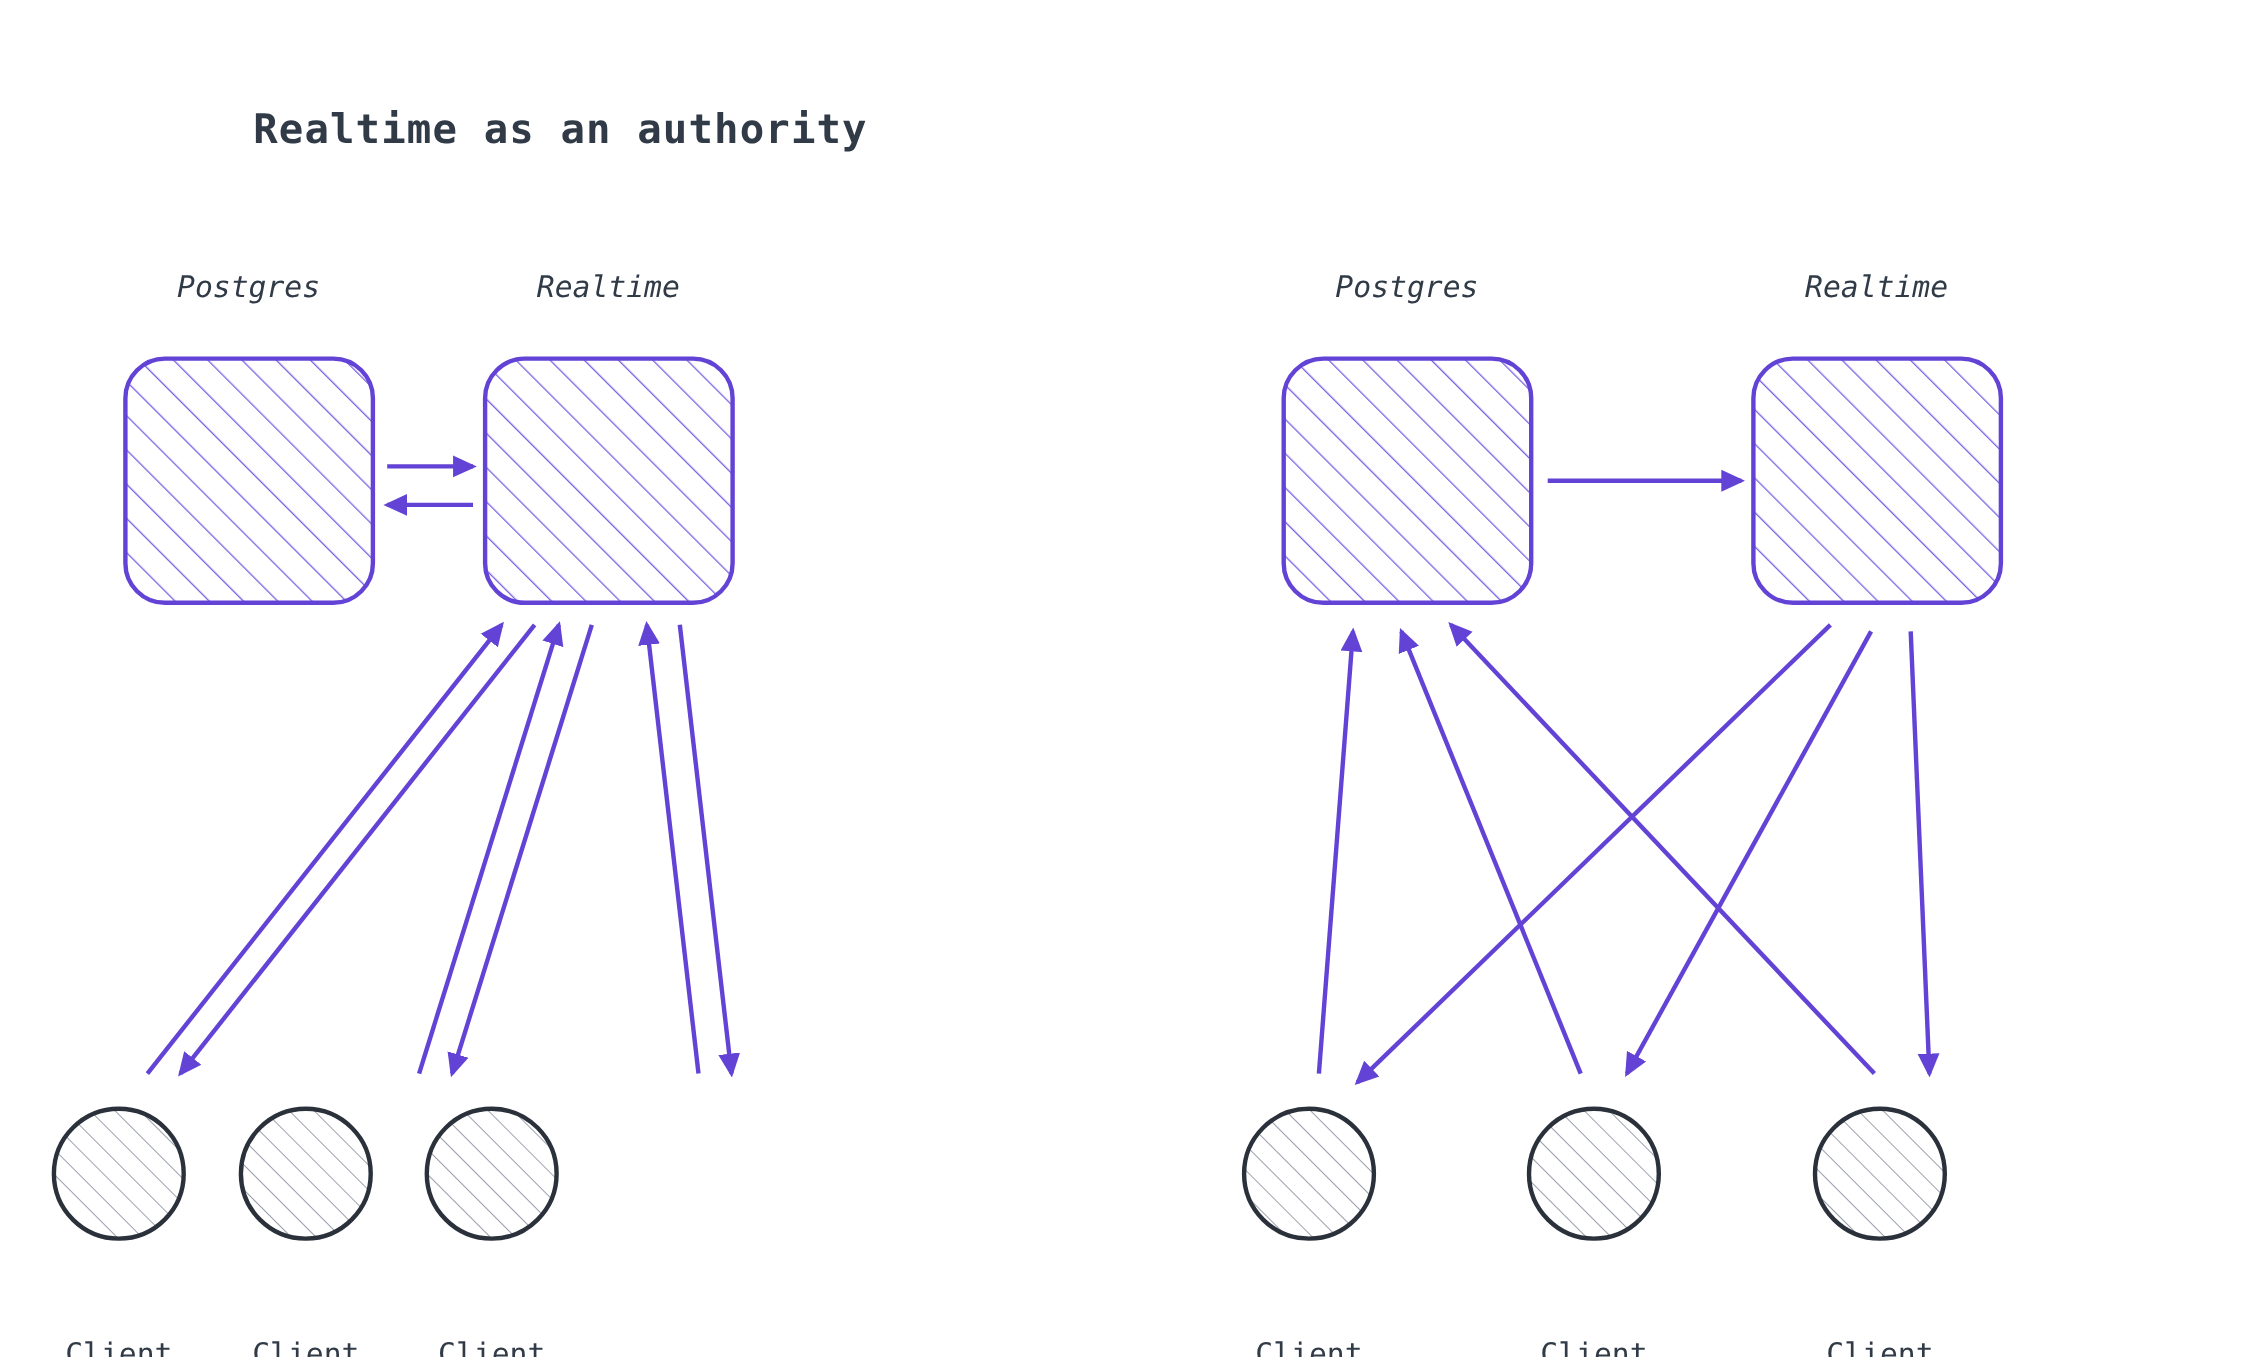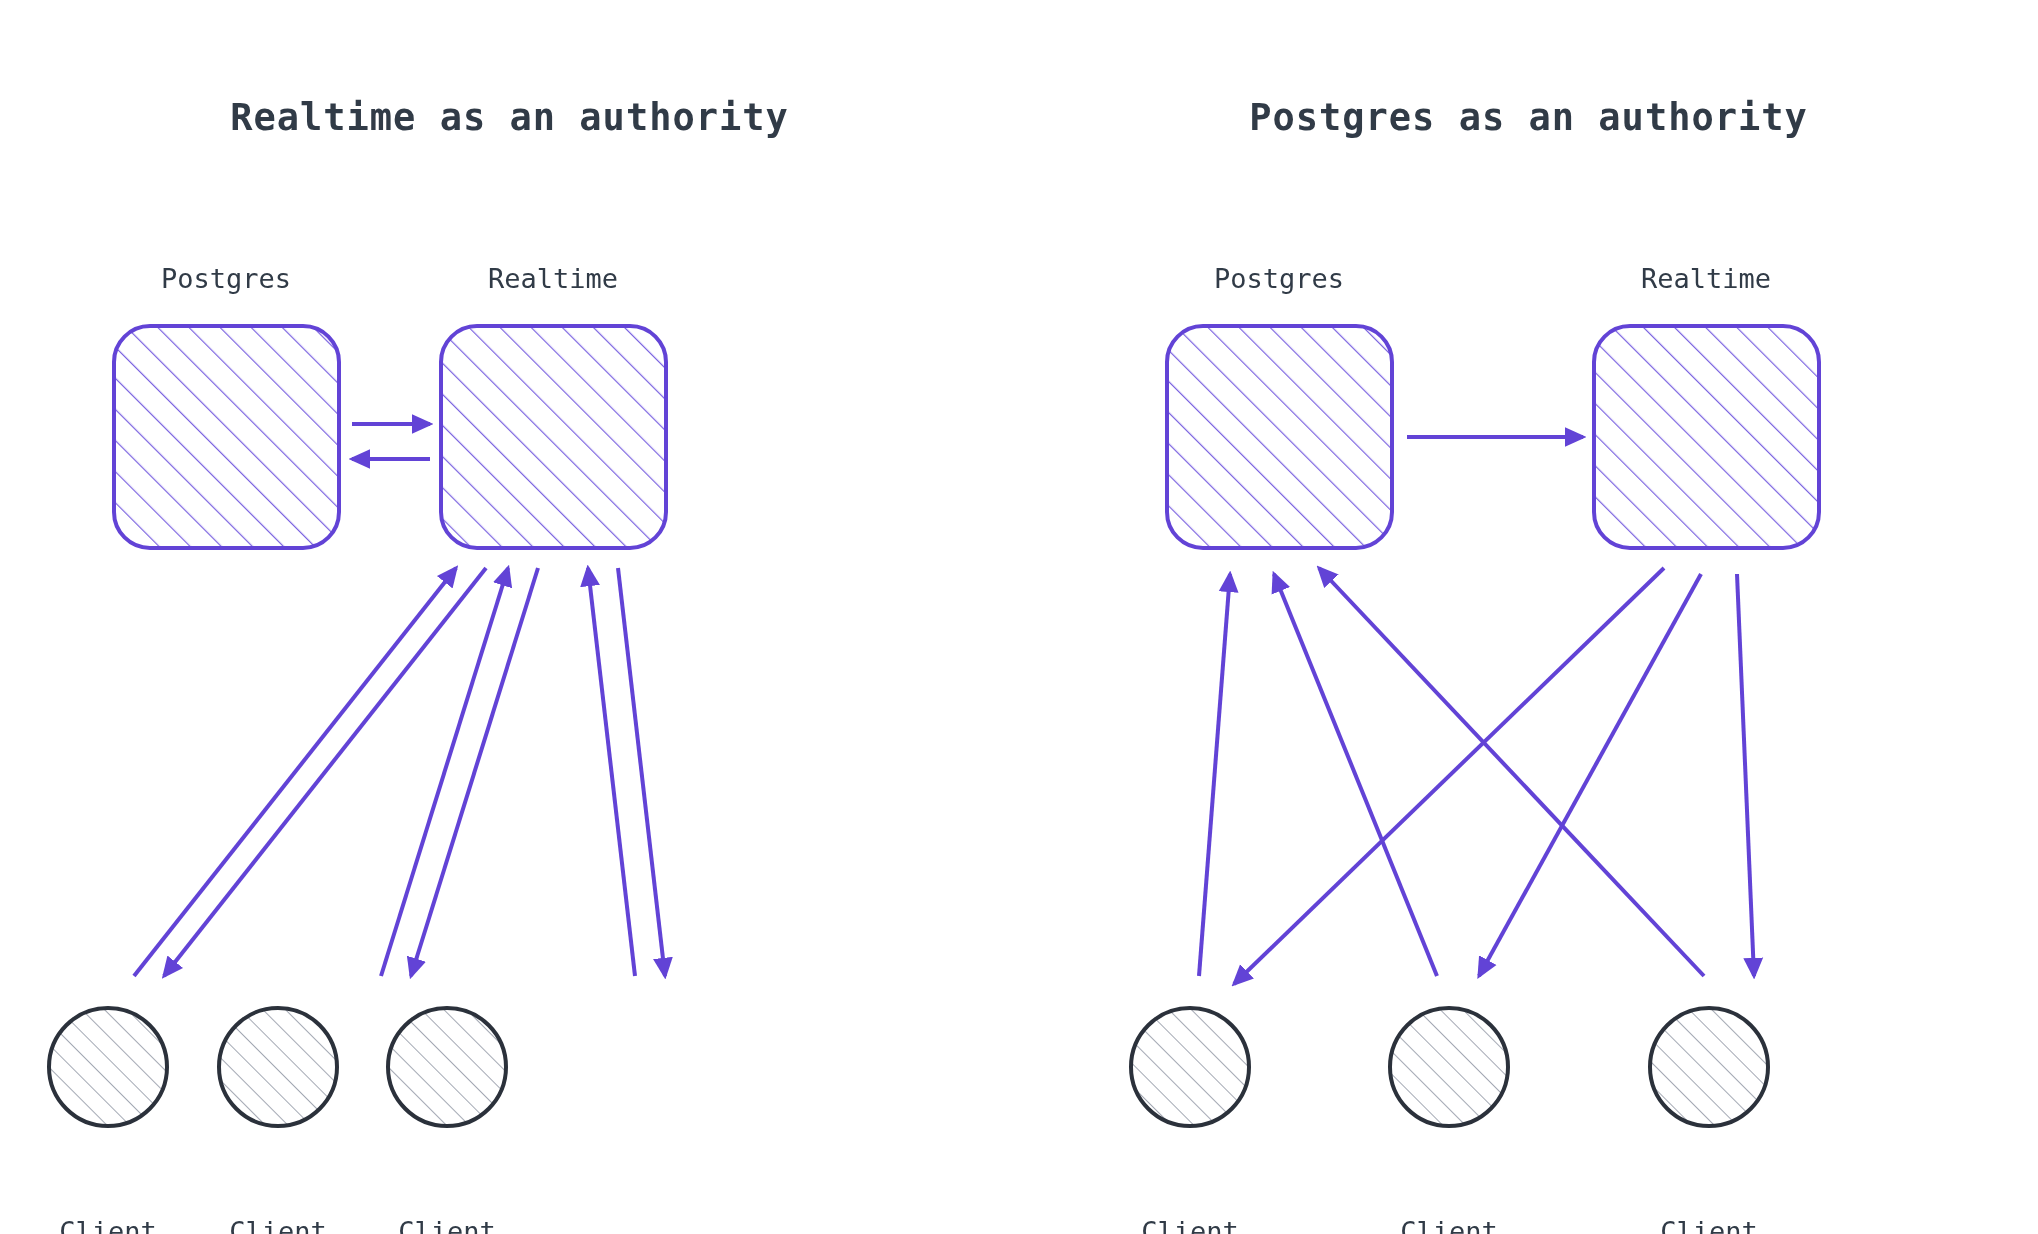--- a/index.html
+++ b/index.html
@@ -43,21 +43,21 @@
 
   .node-label {
     position: absolute;
     font-size: 27px;
     font-weight: 400;
     color: #313b47;
     text-align: center;
     white-space: nowrap;
     transform: translateX(-50%);
   }
-  .service-label { top: 217px; }
+  .service-label { top: 200px; font-style: italic; }
   .client-label  { top: 1170px; }
 
   .edges {
     position: absolute;
     top: 0;
     left: 0;
     width: 1019px;
     height: 1234px;
     overflow: visible;
   }
@@ -109,21 +109,20 @@
     <div class="node-label service-label" style="left:226px">Postgres</div>
     <div class="node-label service-label" style="left:553px">Realtime</div>
 
     <div class="node-label client-label" style="left:108px">Client</div>
     <div class="node-label client-label" style="left:278px">Client</div>
     <div class="node-label client-label" style="left:447px">Client</div>
   </div>
 
   <div class="panel" id="panel-right">
 
-    <div class="panel-title">Postgres as an authority</div>
 
     <svg class="edges" viewBox="0 0 1019 1234" width="1019" height="1234" xmlns="http://www.w3.org/2000/svg">
       <defs>
         <pattern id="hatchPurpleR" width="22" height="22" patternTransform="rotate(-45)" patternUnits="userSpaceOnUse">
           <line x1="0" y1="0" x2="0" y2="22" stroke="#7a62e0" stroke-width="2.4"></line>
         </pattern>
         <pattern id="hatchGrayR" width="16" height="16" patternTransform="rotate(-45)" patternUnits="userSpaceOnUse">
           <line x1="0" y1="0" x2="0" y2="16" stroke="#8d93a1" stroke-width="1.6"></line>
         </pattern>
         <marker id="arwR" viewBox="0 0 10 10" refX="8.4" refY="5" markerWidth="5.4" markerHeight="5.4" orient="auto-start-reverse">

